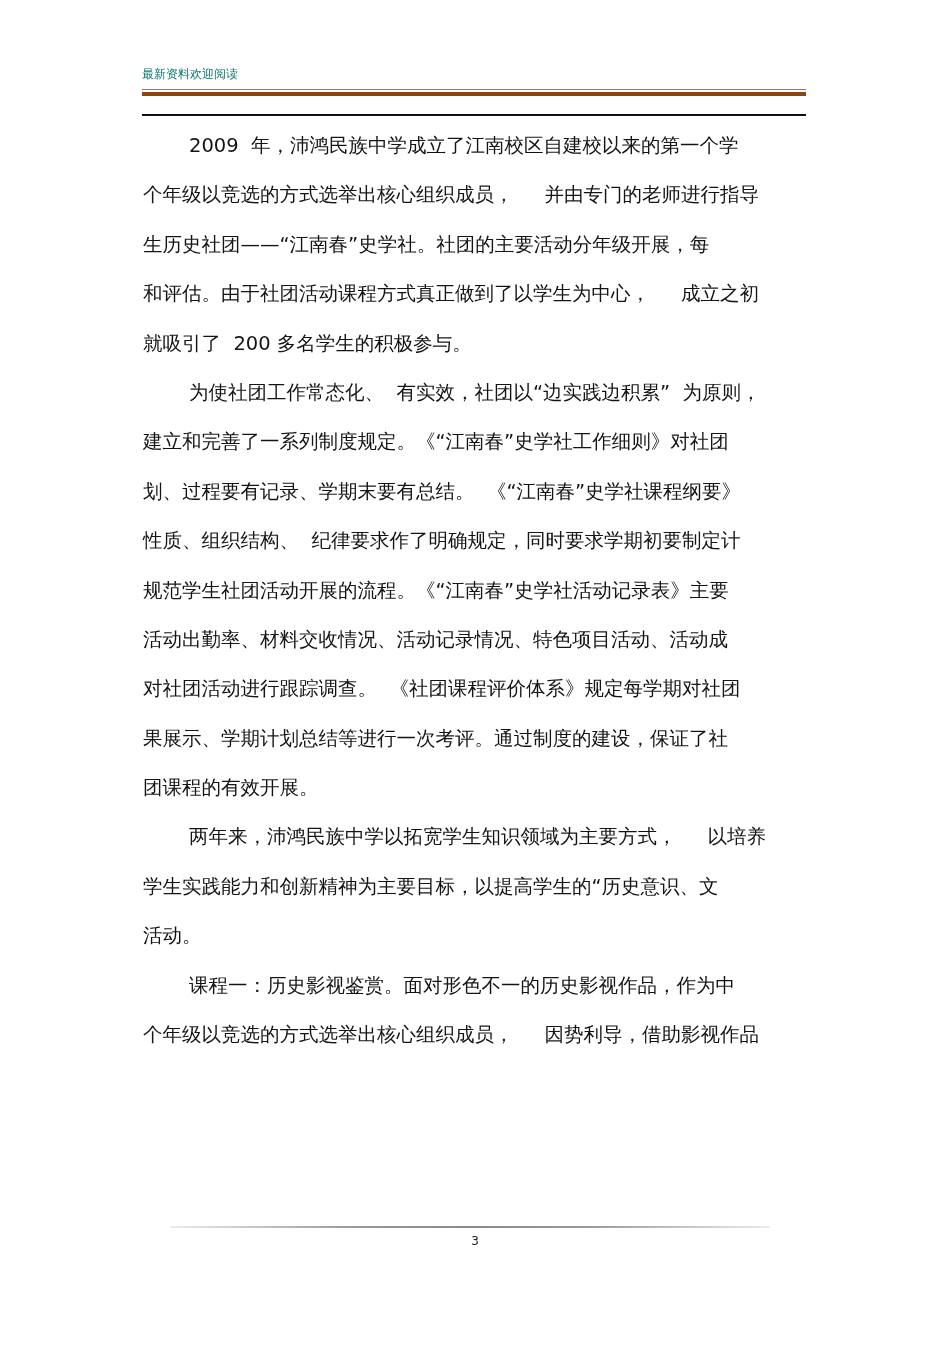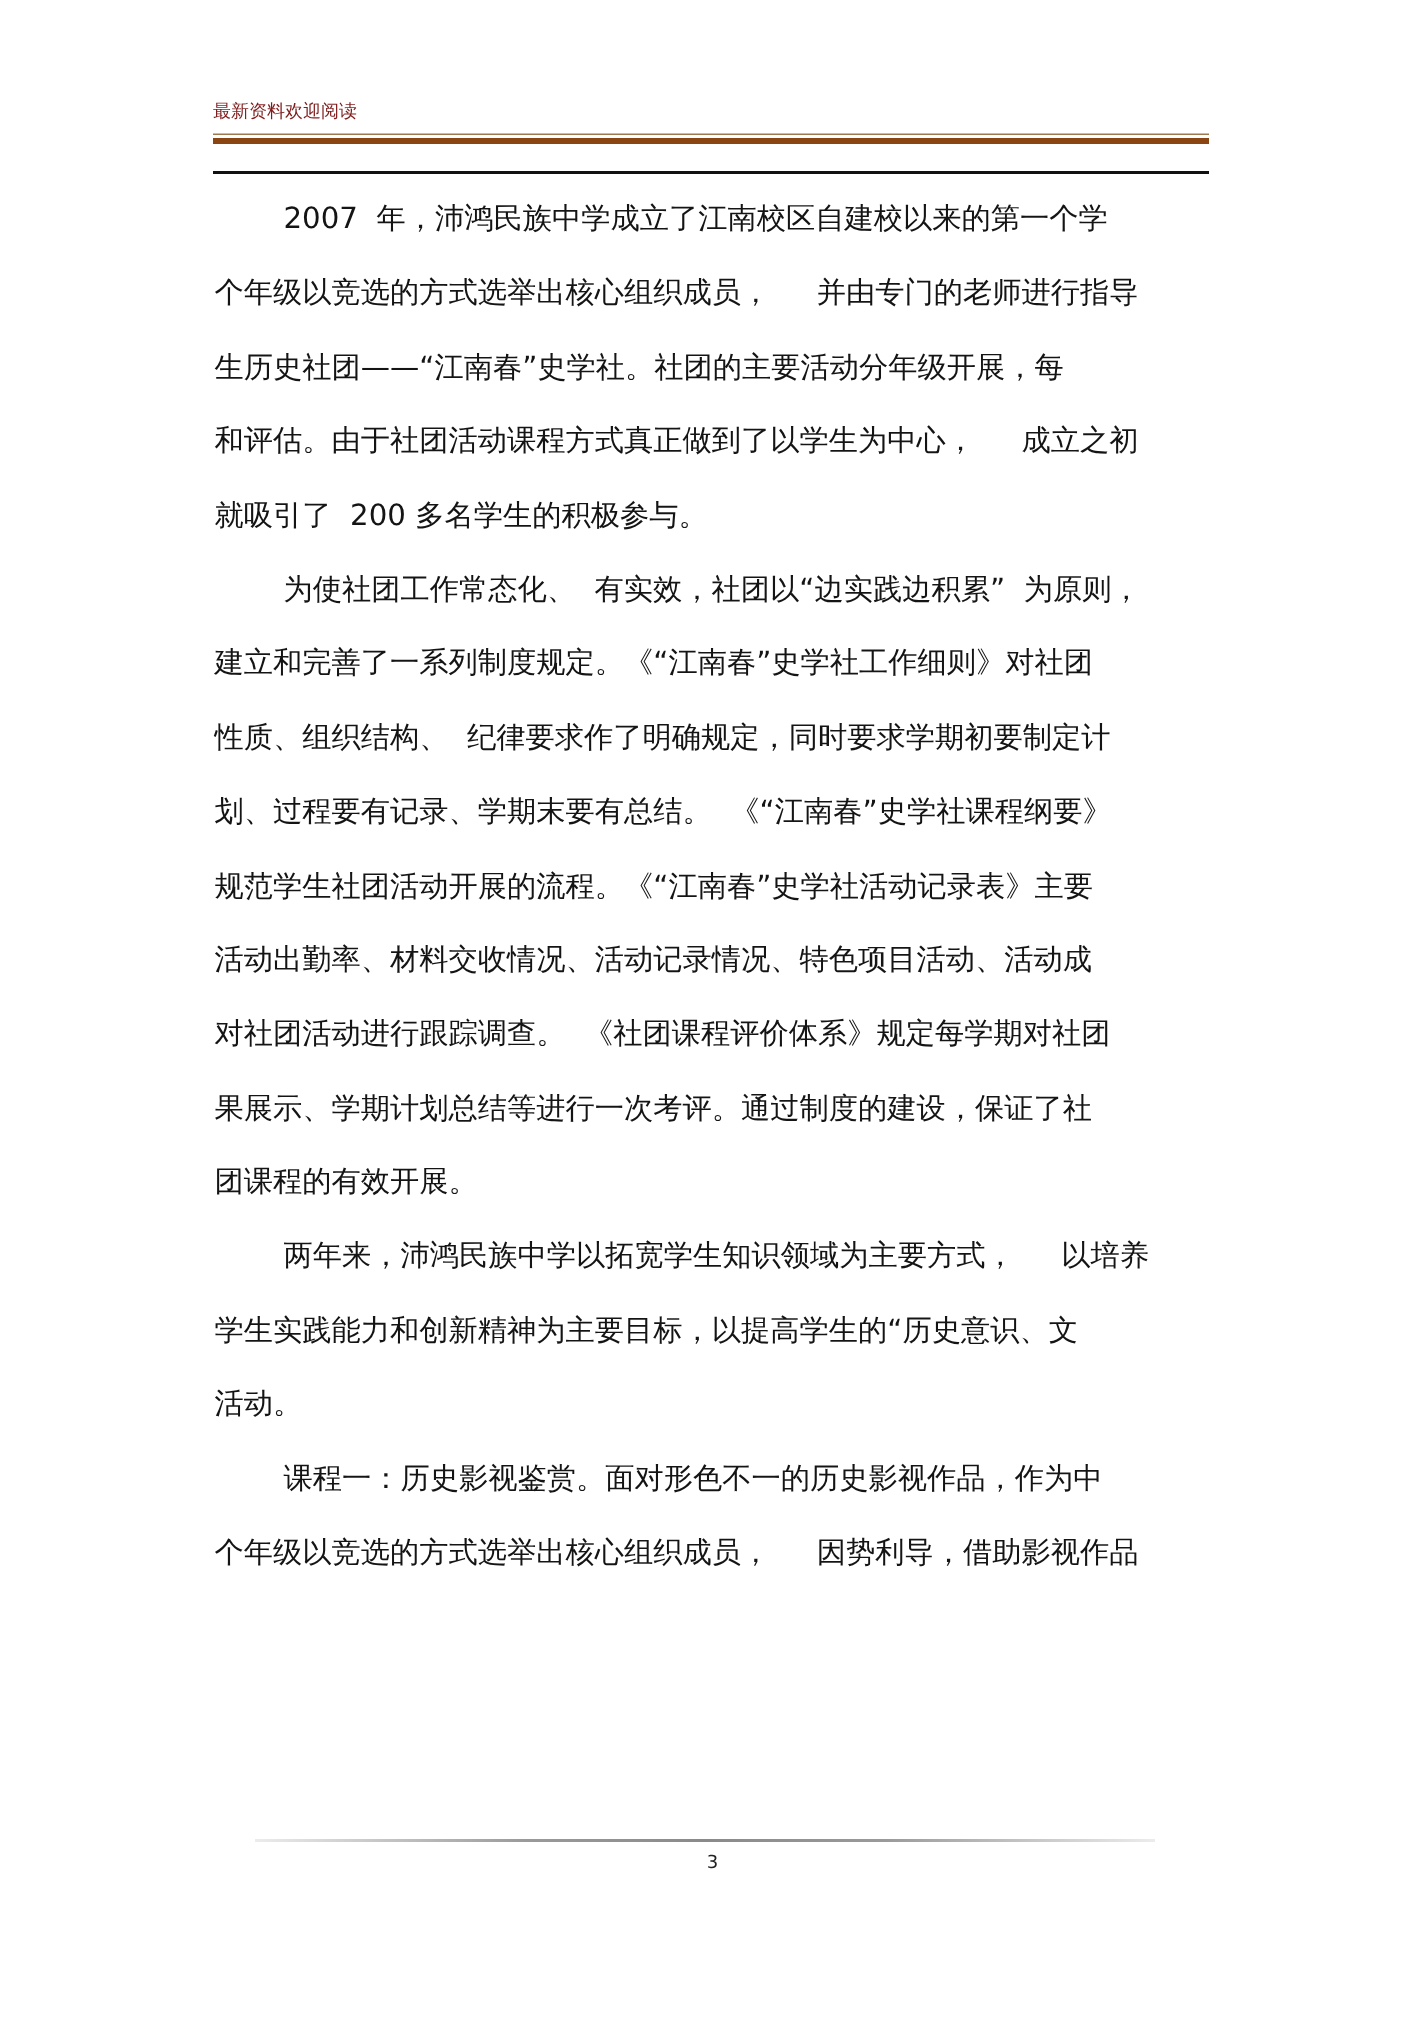--- a/index.html
+++ b/index.html
@@ -13,21 +13,21 @@
     position: relative;
     overflow: hidden;
     font-family: "DejaVu Sans", "Liberation Sans", sans-serif;
     color: #111111;
   }
   .page-header {
     position: absolute;
     left: 142px;
     top: 66px;
     font-size: 12px;
-    color: #7f1d1d;
+    color: #0f766e;
     letter-spacing: 0px;
   }
   .rule-thin-brown {
     position: absolute;
     left: 142px;
     width: 664px;
     top: 89px;
     height: 1px;
     background: #a0784e;
   }
@@ -81,29 +81,29 @@
 </style>
 </head>
 <body>
 
 <div class="page-header">最新资料欢迎阅读</div>
 <div class="rule-thin-brown"></div>
 <div class="rule-thick-brown"></div>
 <div class="rule-black"></div>
 
 <div class="body-text">
-  <div class="line indent">2007  年，沛鸿民族中学成立了江南校区自建校以来的第一个学</div>
+  <div class="line indent">2009  年，沛鸿民族中学成立了江南校区自建校以来的第一个学</div>
   <div class="line">个年级以竞选的方式选举出核心组织成员，     并由专门的老师进行指导</div>
   <div class="line">生历史社团——“江南春”史学社。社团的主要活动分年级开展，每</div>
   <div class="line">和评估。由于社团活动课程方式真正做到了以学生为中心，     成立之初</div>
   <div class="line">就吸引了  200 多名学生的积极参与。</div>
   <div class="line indent">为使社团工作常态化、  有实效，社团以“边实践边积累”  为原则，</div>
   <div class="line">建立和完善了一系列制度规定。《“江南春”史学社工作细则》对社团</div>
+  <div class="line">划、过程要有记录、学期末要有总结。  《“江南春”史学社课程纲要》</div>
   <div class="line">性质、组织结构、  纪律要求作了明确规定，同时要求学期初要制定计</div>
-  <div class="line">划、过程要有记录、学期末要有总结。  《“江南春”史学社课程纲要》</div>
   <div class="line">规范学生社团活动开展的流程。《“江南春”史学社活动记录表》主要</div>
   <div class="line">活动出勤率、材料交收情况、活动记录情况、特色项目活动、活动成</div>
   <div class="line">对社团活动进行跟踪调查。  《社团课程评价体系》规定每学期对社团</div>
   <div class="line">果展示、学期计划总结等进行一次考评。通过制度的建设，保证了社</div>
   <div class="line">团课程的有效开展。</div>
   <div class="line indent">两年来，沛鸿民族中学以拓宽学生知识领域为主要方式，     以培养</div>
   <div class="line">学生实践能力和创新精神为主要目标，以提高学生的“历史意识、文</div>
   <div class="line">活动。</div>
   <div class="line indent">课程一：历史影视鉴赏。面对形色不一的历史影视作品，作为中</div>
   <div class="line">个年级以竞选的方式选举出核心组织成员，     因势利导，借助影视作品</div>

